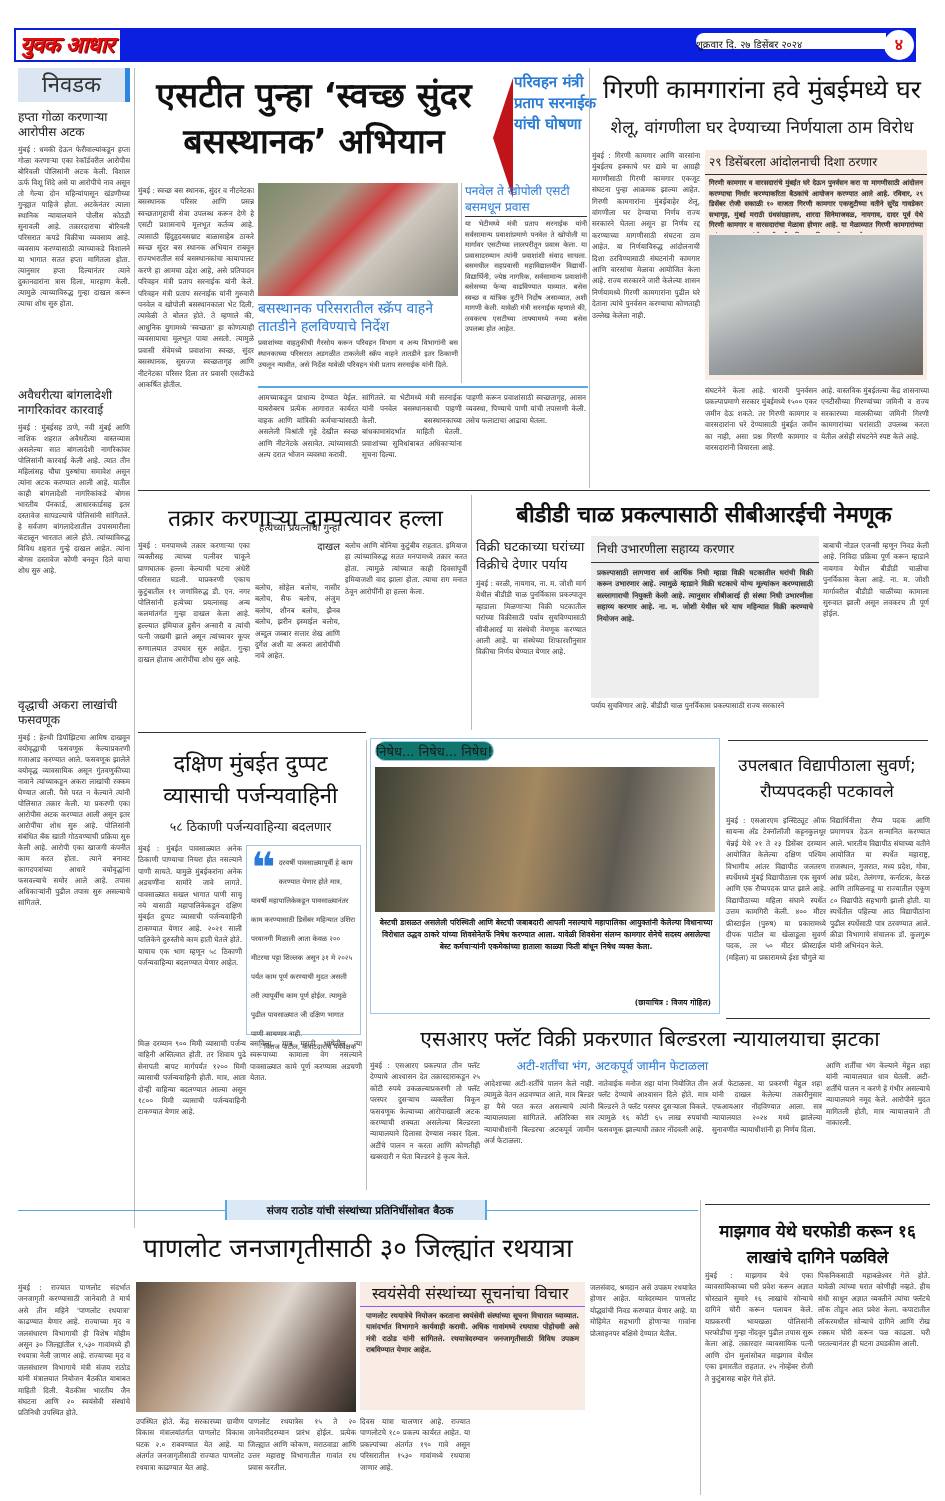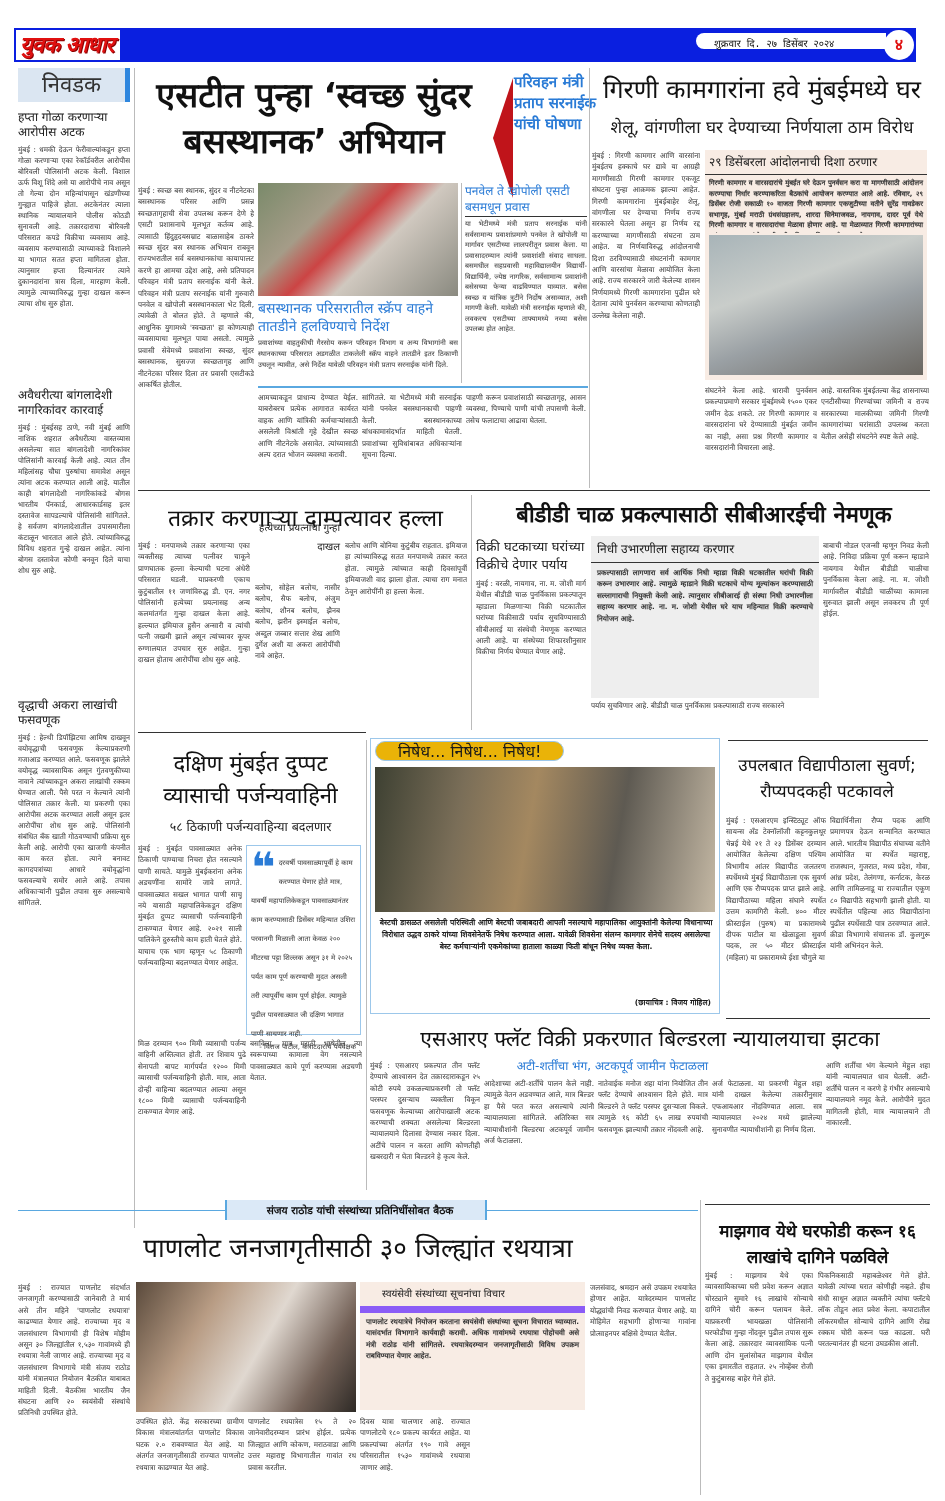--- a/index.html
+++ b/index.html
@@ -1,21 +1,21 @@
 <!DOCTYPE html>
 <html><head>
 <meta charset="utf-8">
 <style>
   * { box-sizing: border-box; margin: 0; padding: 0; }
   html, body { width: 945px; height: 1501px; background: #fff; overflow: hidden; }
   body { font-family: "DejaVu Sans", "Liberation Sans", sans-serif; color: #1a1a1a; position: relative; }
   .abs { position: absolute; }
   .masthead { left: 14px; top: 28px; width: 902px; height: 34px; background: #0a1fe0; }
   .logo { left: 2px; top: 2px; width: 104px; height: 30px; background: #fff; color: #e01010; font-weight: bold; font-size: 22px; line-height: 30px; padding-left: 4px; font-style: italic; letter-spacing: -1px; text-shadow: 1px 1px 0 #800; }
-  .dateline { right: 30px; top: 5px; height: 16px; width: 190px; background: #fff; border-radius: 12px 0 0 12px; font-size: 10px; line-height: 24px; padding-left: 18px; color: #111; font-family: Liberation Mono, monospace; }
+  .dateline { right: 30px; top: 5px; height: 16px; width: 190px; background: #fff; border-radius: 12px 0 0 12px; font-size: 10px; line-height: 24px; padding-left: 0; color: #111; }
   .pagenum { right: 2px; top: 2px; width: 30px; height: 30px; background: #fff; border-radius: 50%; color: #e01010; font-weight: bold; font-size: 16px; line-height: 30px; text-align: center; }
 
   .col-left { left: 18px; top: 68px; width: 112px; }
   .nivdak { width: 100%; height: 34px; background: #dbe6f2; border-right: 5px solid #2e86de; font-size: 22px; line-height: 34px; text-align: center; color: #333; font-family: "DejaVu Serif", serif; }
   .brief-head { font-size: 12px; font-weight: normal; line-height: 15px; margin: 8px 0 4px; }
   .brief-body { font-size: 7.2px; line-height: 11px; color: #333; text-align: justify; }
   .vline { background: #bbb; width: 1px; }
 
   .h-main { font-weight: bold; color: #111; text-align: center; }
   .body-text { font-size: 7.2px; line-height: 11.4px; color: #333; text-align: justify; }
@@ -113,21 +113,21 @@
 <div class="abs" style="left:246px;top:845px;width:115px;height:190px;border:1px solid #9cc7ea;padding:4px">
   <span class="quote-mark" style="float:left;margin-right:3px">❝</span>
   <span class="body-text" style="font-size:7px;line-height:11px">दरवर्षी पावसाळ्यापूर्वी हे काम करण्यात येणार होते मात्र, यावर्षी महापालिकेकडून पावसाळ्यानंतर काम करण्यासाठी डिसेंबर महिन्यात उशिरा परवानगी मिळाली आता केवळ २०० मीटरचा पट्टा शिल्लक असून ३१ मे २०२५ पर्यंत काम पूर्ण करण्याची मुदत असली तरी त्यापूर्वीच काम पूर्ण होईल. त्यामुळे पुढील पावसाळ्यात जी दक्षिण भागात पाणी साचणार नाही.</span>
   <div class="body-text" style="text-align:right;margin-top:2px;font-size:7px;line-height:11px">- विराज पाटील, कंत्राटदाराचे पर्यवेक्षक</div>
 </div>
 <div class="abs body-text" style="left:138px;top:1038px;width:108px;height:150px;overflow:hidden">मिळ दरम्यान ९०० मिमी व्यासाची पर्जन्य वाहिनी अस्तित्वात होती. तर शिवाय पुढे सेनापती बापट मार्गपर्यंत १२०० मिमी व्यासाची पर्जन्यवाहिनी होती. मात्र, आता दोन्ही वाहिन्या बदलण्यात आल्या असून १८०० मिमी व्यासाची पर्जन्यवाहिनी टाकण्यात येणार आहे.</div>
 <div class="abs body-text" style="left:250px;top:1038px;width:112px;height:150px;overflow:hidden">बसविला, मात्र मराठी भाषेतील त्या स्वरूपाच्या कामाला वेग नसल्याने पावसाळ्यात कामे पूर्ण करण्यास अडचणी येतात.</div>
 <div class="abs vline" style="left:366px;top:740px;height:450px"></div>
 
 <div class="abs" style="left:370px;top:738px;width:350px;height:276px;border:1px solid #9cc7ea">
-  <div class="abs" style="left:4px;top:2px;padding:0 22px;height:20px;line-height:20px;border:1px solid #9cc7ea;border-radius:10px;background:#eab308;font-size:16px">निषेध... निषेध... निषेध!</div>
+  <div class="abs" style="left:4px;top:2px;padding:0 0;height:20px;line-height:20px;border:1px solid #9cc7ea;border-radius:10px;background:#0f766e;font-size:13px">निषेध... निषेध... निषेध!</div>
   <div class="abs photo3" style="left:4px;top:28px;width:340px;height:145px"></div>
   <div class="abs" style="left:8px;top:178px;width:334px;font-size:7.6px;line-height:12px;text-align:center;font-weight:bold;color:#222">बेस्टची डासळत असलेली परिस्थिती आणि बेस्टची जबाबदारी आपली नसल्याचे महापालिका आयुक्तांनी केलेल्या विधानाच्या विरोधात उद्धव ठाकरे यांच्या शिवसेनेतर्फे निषेध करण्यात आला. यावेळी शिवसेना संलग्न कामगार सेनेचे सदस्य असलेल्या बेस्ट कर्मचाऱ्यांनी एकमेकांच्या हाताला काळ्या फिती बांधून निषेध व्यक्त केला.</div>
   <div class="abs" style="right:8px;bottom:6px;font-size:7.6px;font-weight:bold">(छायाचित्र : विजय गोहिल)</div>
 </div>
 
 <div class="abs hr-dark" style="left:728px;top:740px;width:200px;height:1px"></div>
 <div class="abs h-main" style="left:722px;top:752px;width:210px;font-size:17px;line-height:26px;font-weight:normal">उपलबात विद्यापीठाला सुवर्ण; रौप्यपदकही पटकावले</div>
 <div class="abs body-text" style="left:726px;top:815px;width:100px;height:200px;overflow:hidden">मुंबई : एसआरएम इन्स्टिट्यूट ऑफ सायन्स अँड टेक्नॉलॉजी कट्टनकुलथूर चेन्नई येथे २१ ते २३ डिसेंबर दरम्यान आयोजित केलेल्या दक्षिण पश्चिम विभागीय आंतर विद्यापीठ जलतरण स्पर्धेमध्ये मुंबई विद्यापीठाला एक सुवर्ण आणि एक रौप्यपदक प्राप्त झाले आहे. विद्यापीठाच्या महिला संघाने स्पर्धेत उत्तम कामगिरी केली. ४०० मीटर फ्रीस्टाईल (पुरुष) या प्रकारामध्ये दीपक पाटील या खेळाडूला सुवर्ण पदक, तर ५० मीटर फ्रीस्टाईल (महिला) या प्रकारामध्ये ईशा चौगुले या</div>
 <div class="abs body-text" style="left:830px;top:815px;width:100px;height:200px;overflow:hidden">विद्यार्थिनीला रौप्य पदक आणि प्रमाणपत्र देऊन सन्मानित करण्यात आले. भारतीय विद्यापीठ संघाच्या वतीने आयोजित या स्पर्धेत महाराष्ट्र, राजस्थान, गुजरात, मध्य प्रदेश, गोवा, आंध्र प्रदेश, तेलंगणा, कर्नाटक, केरळ आणि तामिळनाडू या राज्यातील एकूण ८० विद्यापीठे सहभागी झाली होती. या स्पर्धेतील पहिल्या आठ विद्यापीठांना पुढील स्पर्धेसाठी पात्र ठरवण्यात आले. क्रीडा विभागाचे संचालक डॉ. कुलगुरू यांनी अभिनंदन केले.</div>
 <div class="abs hr-dark" style="left:726px;top:1018px;width:204px;height:1px"></div>
@@ -139,21 +139,21 @@
 <div class="abs body-text" style="left:598px;top:1078px;width:110px;height:112px;overflow:hidden">नातेवाईक मनोज शहा यांना नियोजित तीन फ्लॅट देण्याचे आश्वासन दिले होते. मात्र बिल्डरने ते फ्लॅट परस्पर दुसऱ्याला विकले. त्यामुळे १६ कोटी ६५ लाख रुपयांची फसवणूक झाल्याची तक्रार नोंदवली आहे.</div>
 <div class="abs body-text" style="left:712px;top:1078px;width:110px;height:112px;overflow:hidden">अर्ज फेटाळला. या प्रकरणी मेहुल शहा यांनी दाखल केलेल्या तक्रारीनुसार एफआयआर नोंदविण्यात आला. सत्र न्यायालयात २०२४ मध्ये झालेल्या सुनावणीत न्यायाधीशांनी हा निर्णय दिला.</div>
 <div class="abs body-text" style="left:826px;top:1060px;width:104px;height:130px;overflow:hidden">आणि शर्तींचा भंग केल्याने मेहुल शहा यांनी न्यायालयात धाव घेतली. अटी-शर्तींचे पालन न करणे हे गंभीर असल्याचे न्यायालयाने नमूद केले. आरोपीने मुदत मागितली होती, मात्र न्यायालयाने ती नाकारली.</div>
 
 <div class="abs hr-blue" style="left:18px;top:1210px;width:680px;height:1px"></div>
 <div class="abs tagline-box" style="left:225px;top:1200px;width:262px;border-left:2px solid #5aa8e0;border-right:2px solid #5aa8e0">संजय राठोड यांची संस्थांच्या प्रतिनिधींसोबत बैठक</div>
 <div class="abs h-main" style="left:18px;top:1228px;width:680px;font-size:26px;line-height:40px;font-weight:normal">पाणलोट जनजागृतीसाठी ३० जिल्ह्यांत रथयात्रा</div>
 <div class="abs body-text" style="left:18px;top:1282px;width:112px;height:210px;overflow:hidden">मुंबई : राज्यात पाणलोट संदर्भात जनजागृती करण्यासाठी जानेवारी ते मार्च असे तीन महिने 'पाणलोट रथयात्रा' काढण्यात येणार आहे. राज्याच्या मृद व जलसंधारण विभागाची ही विशेष मोहीम असून ३० जिल्ह्यांतील १,५३० गावांमध्ये ही रथयात्रा नेली जाणार आहे. राज्याच्या मृद व जलसंधारण विभागाचे मंत्री संजय राठोड यांनी मंत्रालयात नियोजन बैठकीत याबाबत माहिती दिली. बैठकीस भारतीय जैन संघटना आणि २० स्वयंसेवी संस्थांचे प्रतिनिधी उपस्थित होते.</div>
 <div class="abs photo4" style="left:136px;top:1282px;width:220px;height:130px"></div>
 <div class="abs box-peach" style="left:360px;top:1282px;width:225px;height:128px">
-  <div style="font-size:10px;line-height:20px;padding:2px 22px;border-bottom:7px solid #8b5cf6">स्वयंसेवी संस्थांच्या सूचनांचा विचार</div>
+  <div style="font-size:16px;line-height:20px;padding:2px 12px;border-bottom:1px solid #8b5cf6">स्वयंसेवी संस्थांच्या सूचनांचा विचार</div>
   <div class="body-text" style="padding:3px 6px;height:100px;overflow:hidden;font-weight:bold">पाणलोट रथयात्रेचे नियोजन करताना स्वयंसेवी संस्थांच्या सूचना विचारात घ्याव्यात. यासंदर्भात विभागाने कार्यवाही करावी. अधिक गावांमध्ये रथयात्रा पोहोचवी असे मंत्री राठोड यांनी सांगितले. रथयात्रेदरम्यान जनजागृतीसाठी विविध उपक्रम राबविण्यात येणार आहेत.</div>
 </div>
 <div class="abs body-text" style="left:590px;top:1282px;width:106px;height:210px;overflow:hidden">जलसंवाद, श्रमदान असे उपक्रम रथयात्रेत होणार आहेत. यात्रेदरम्यान पाणलोट योद्ध्यांची निवड करण्यात येणार आहे. या मोहिमेत सहभागी होणाऱ्या गावांना प्रोत्साहनपर बक्षिसे देण्यात येतील.</div>
 <div class="abs body-text" style="left:136px;top:1416px;width:108px;height:78px;overflow:hidden">उपस्थित होते. केंद्र सरकारच्या ग्रामीण विकास मंत्रालयांतर्गत पाणलोट विकास घटक २.० राबवण्यात येत आहे. या अंतर्गत जनजागृतीसाठी राज्यात पाणलोट रथयात्रा काढण्यात येत आहे.</div>
 <div class="abs body-text" style="left:248px;top:1416px;width:108px;height:78px;overflow:hidden">पाणलोट रथयात्रेस १५ ते २० जानेवारीदरम्यान प्रारंभ होईल. प्रत्येक जिल्ह्यात आणि कोकण, मराठवाडा आणि उत्तर महाराष्ट्र विभागातील गावांत रथ प्रवास करतील.</div>
 <div class="abs body-text" style="left:360px;top:1416px;width:110px;height:78px;overflow:hidden">दिवस यात्रा चालणार आहे. राज्यात पाणलोटचे १८० प्रकल्प कार्यरत आहेत. या प्रकल्पांच्या अंतर्गत १९० गावे असून परिसरातील १५३० गावांमध्ये रथयात्रा जाणार आहे.</div>
 <div class="abs vline" style="left:700px;top:1200px;height:295px"></div>
 
 <div class="abs hr-dark" style="left:705px;top:1204px;width:225px;height:1px"></div>
 <div class="abs h-main" style="left:705px;top:1218px;width:225px;font-size:17px;line-height:26px">माझगाव येथे घरफोडी करून १६ लाखांचे दागिने पळविले</div>

